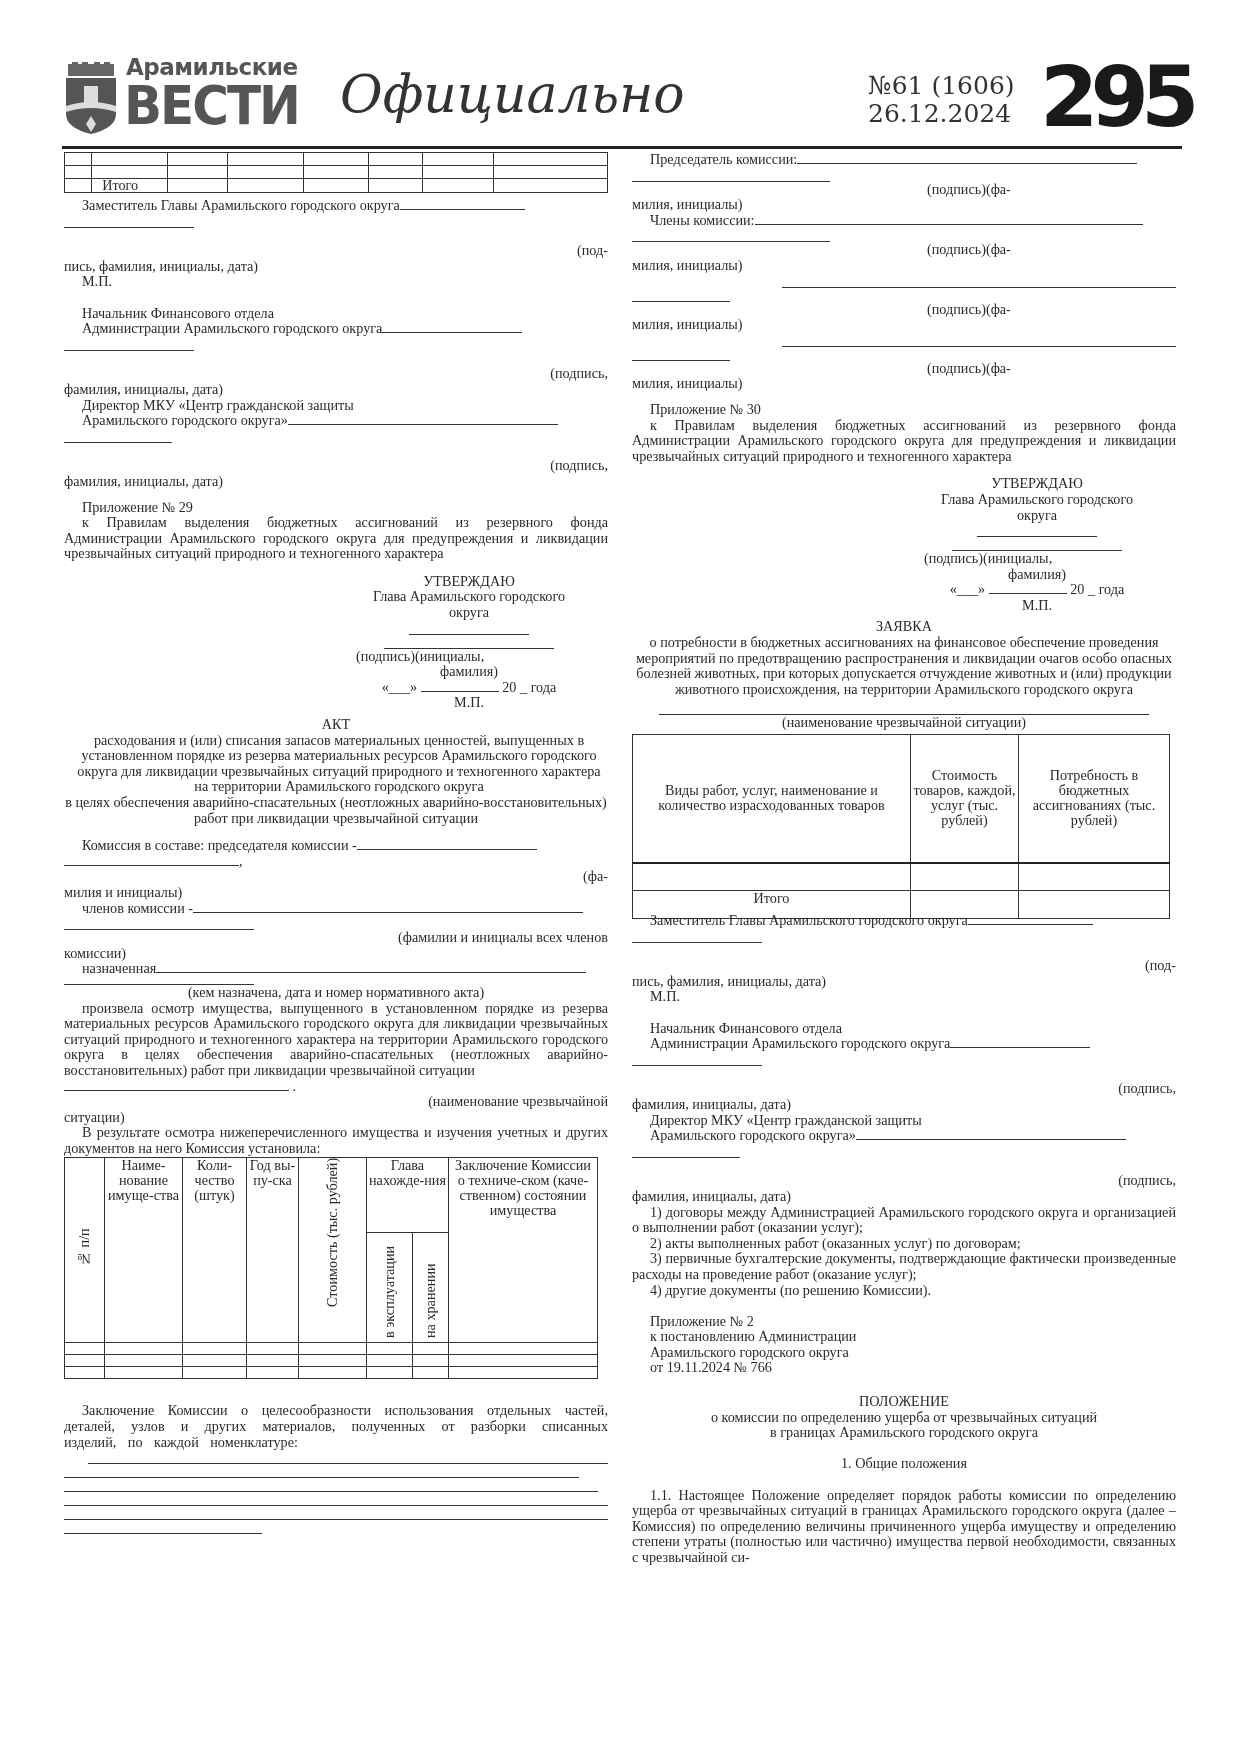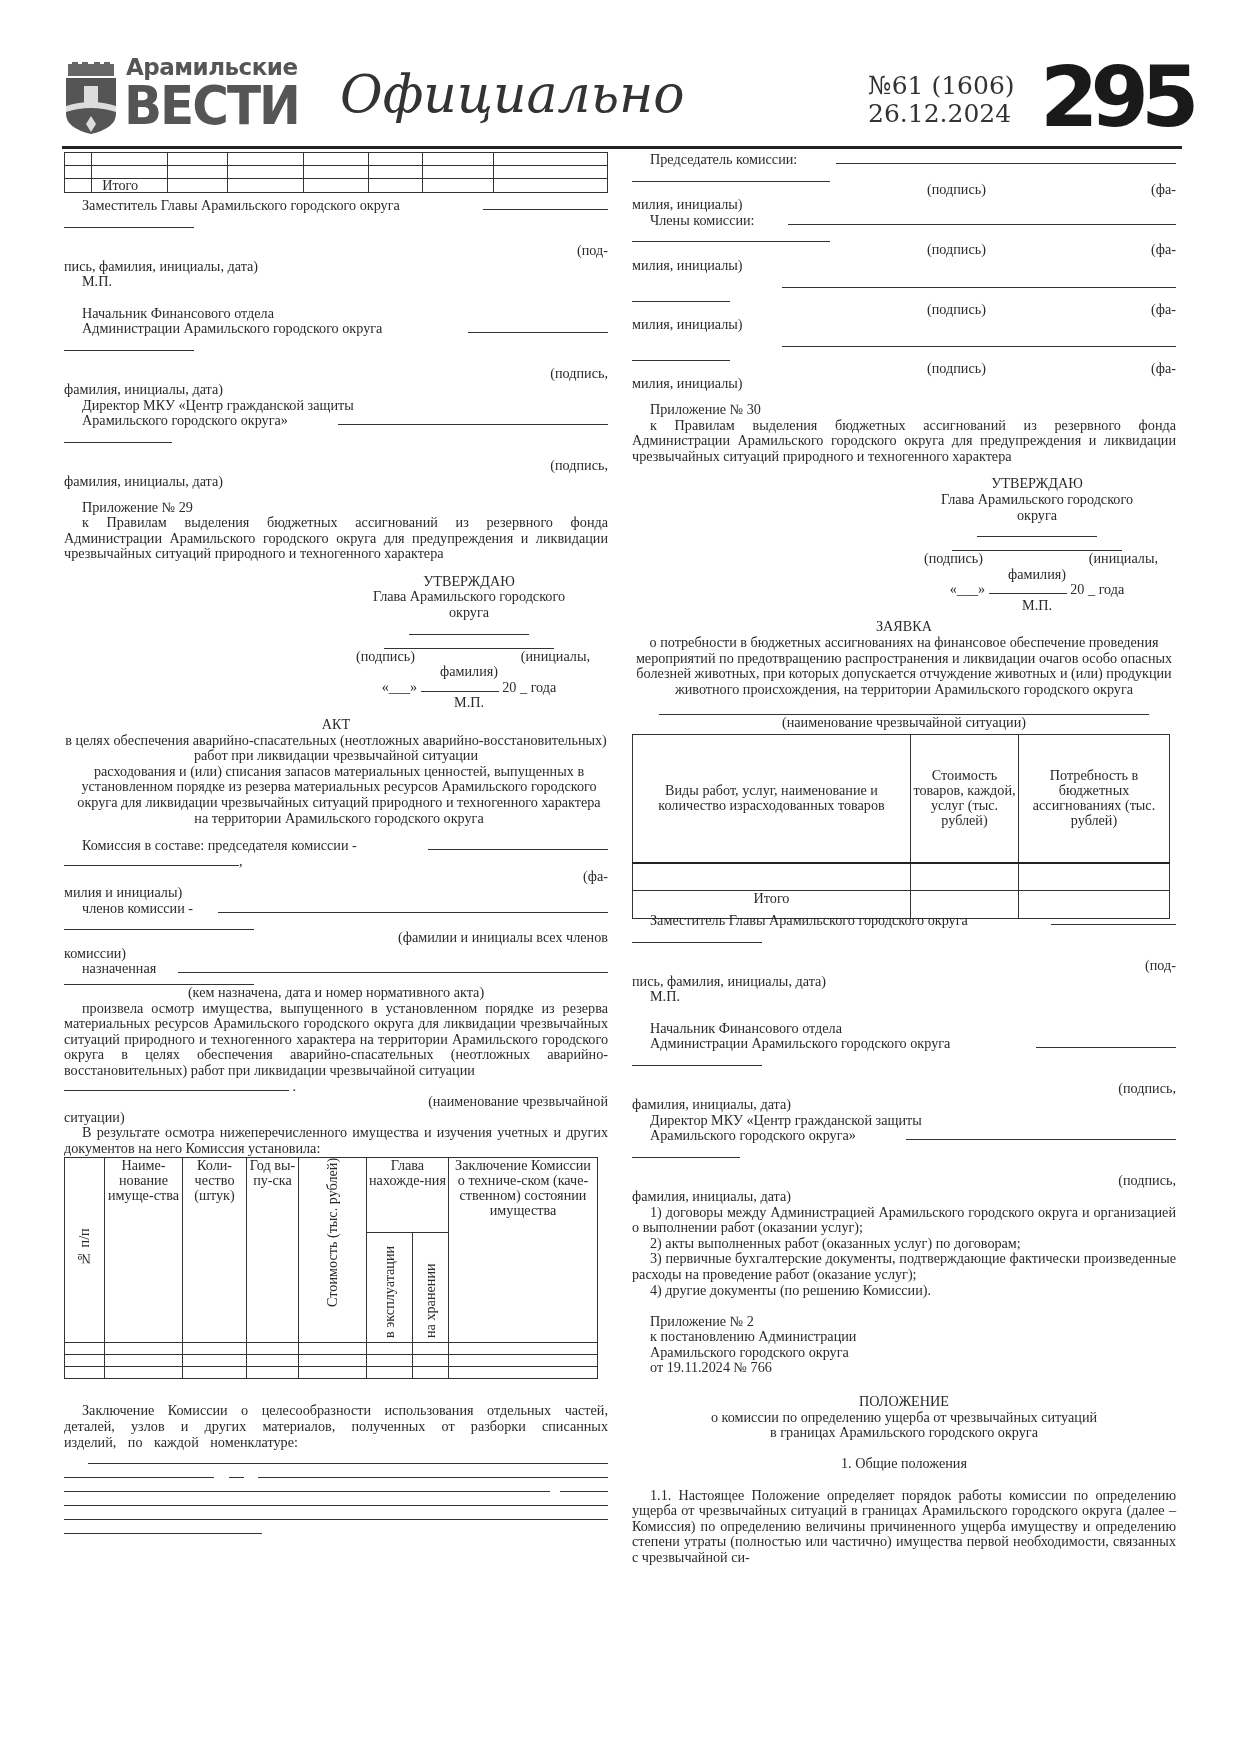--- a/index.html
+++ b/index.html
@@ -20,21 +20,21 @@
   .p { text-align: justify; }
   .ind { text-indent: 18px; }
   .r { text-align: right; }
   .c { text-align: center; }
   .blank { display: inline-block; border-bottom: 1px solid #333; height: 12px; vertical-align: baseline; }
   .line { border-bottom: 1px solid #333; height: 14px; }
   .gap { height: 15.6px; }
   table { border-collapse: collapse; width: 100%; }
   td, th { border: 1px solid #333; font-weight: normal; font-size: 14.2px; line-height: 15px; vertical-align: top; text-align: center; padding: 0 2px; }
   .vert { writing-mode: vertical-rl; transform: rotate(180deg); white-space: nowrap; vertical-align: middle; }
-  .flexrow { display: flex; justify-content: space-between; }
+  .flexrow { display: flex; }
   .approve { margin-left: 280px; width: 250px; text-align: center; }
 </style>
 </head>
 <body>
 
 <div class="masthead">
   <svg class="logo" viewBox="0 0 58 72">
     <rect x="6" y="2" width="46" height="12" fill="#666"></rect>
     <rect x="10" y="0" width="6" height="4" fill="#666"></rect>
       <rect x="20" y="0" width="6" height="4" fill="#666"></rect>
@@ -142,22 +142,22 @@
         <span>(подпись)</span>
         <span>(инициалы,</span>
       </div>
     <div>фамилия)</div>
     <div><span>«___»</span> <span class="blank" style="width:78px;"></span> <span>20 _ года</span></div>
     <div>М.П.</div>
   </div>
   <div class="gap" style="height:6px;"></div>
   <div>
     <div class="c">АКТ</div>
+    <div class="c" style="padding:0 0 0 6px;">расходования и (или) списания запасов материальных ценностей, выпущенных в установленном порядке из резерва материальных ресурсов Арамильского городского округа для ликвидации чрезвычайных ситуаций природного и техногенного характера на территории Арамильского городского округа</div>
     <div class="c">в целях обеспечения аварийно-спасательных (неотложных аварийно-восстановительных) работ при ликвидации чрезвычайной ситуации</div>
-    <div class="c" style="padding:0 0 0 6px;">расходования и (или) списания запасов материальных ценностей, выпущенных в установленном порядке из резерва материальных ресурсов Арамильского городского округа для ликвидации чрезвычайных ситуаций природного и техногенного характера на территории Арамильского городского округа</div>
   </div>
   <div class="gap" style="height:12px;"></div>
   <div>
     <div class="ind flexrow">
         <span>Комиссия в составе: председателя комиссии -</span>
         <span class="blank" style="width:180px;"></span>
       </div>
     <div><span class="blank" style="width:175px;"></span>,</div>
     <div class="r">(фа-</div>
     <div>милия и инициалы)</div>

